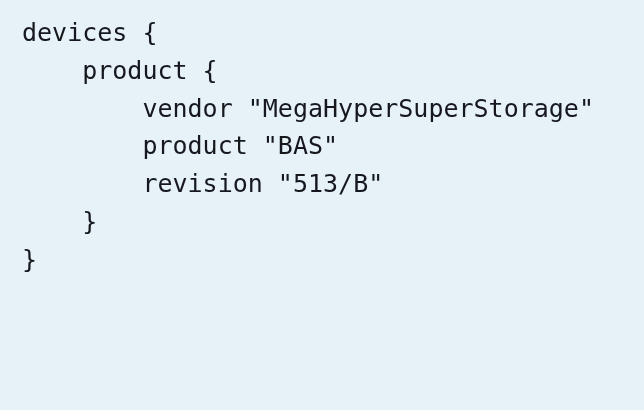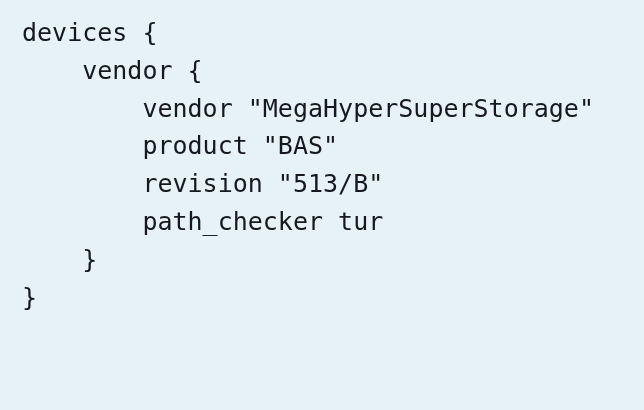--- a/index.html
+++ b/index.html
@@ -32,20 +32,19 @@
     .code-line {
       white-space: pre;
       height: 37.8px;
     }
   </style>
 </head>
 <body>
 
 <div class="code-block">
   <div class="code-line">devices {</div>
-  <div class="code-line">    vendor {</div>
+  <div class="code-line">    product {</div>
   <div class="code-line">        vendor "MegaHyperSuperStorage"</div>
   <div class="code-line">        product "BAS"</div>
   <div class="code-line">        revision "513/B"</div>
-  <div class="code-line">        path_checker tur</div>
   <div class="code-line">    }</div>
   <div class="code-line">}</div>
 </div>
 
 </body></html>

